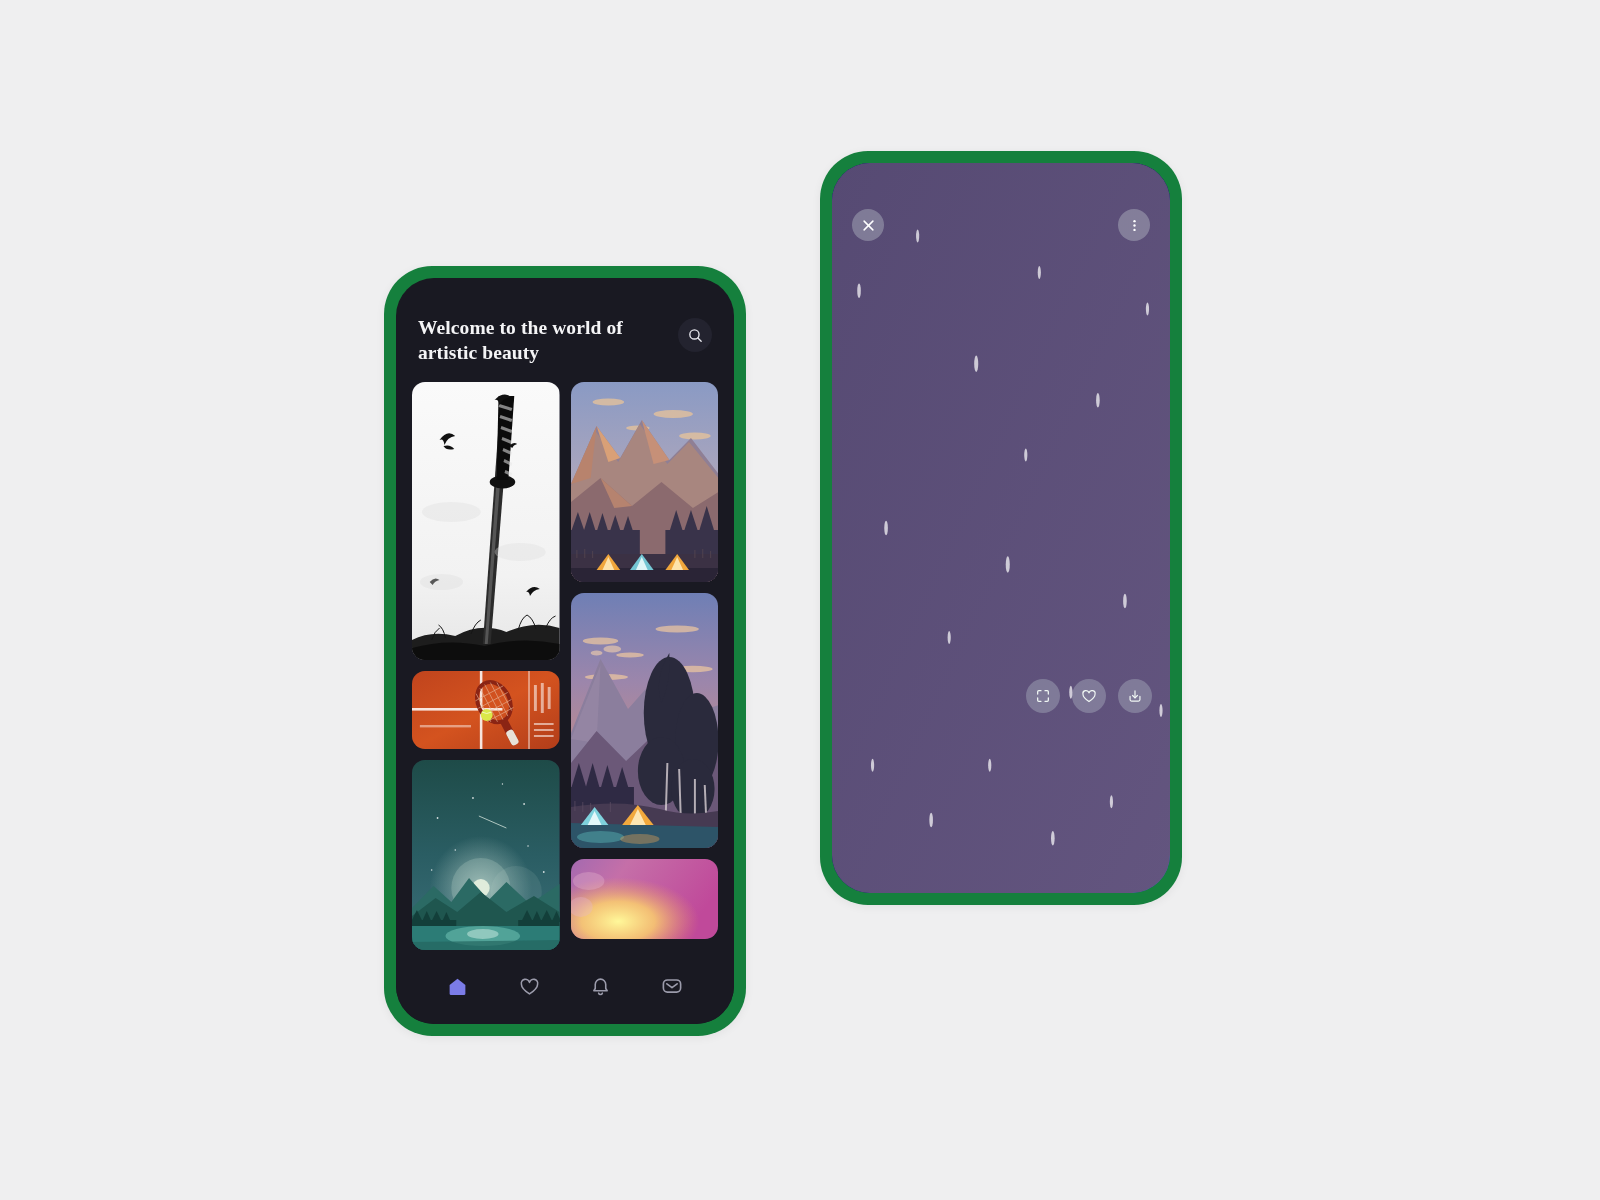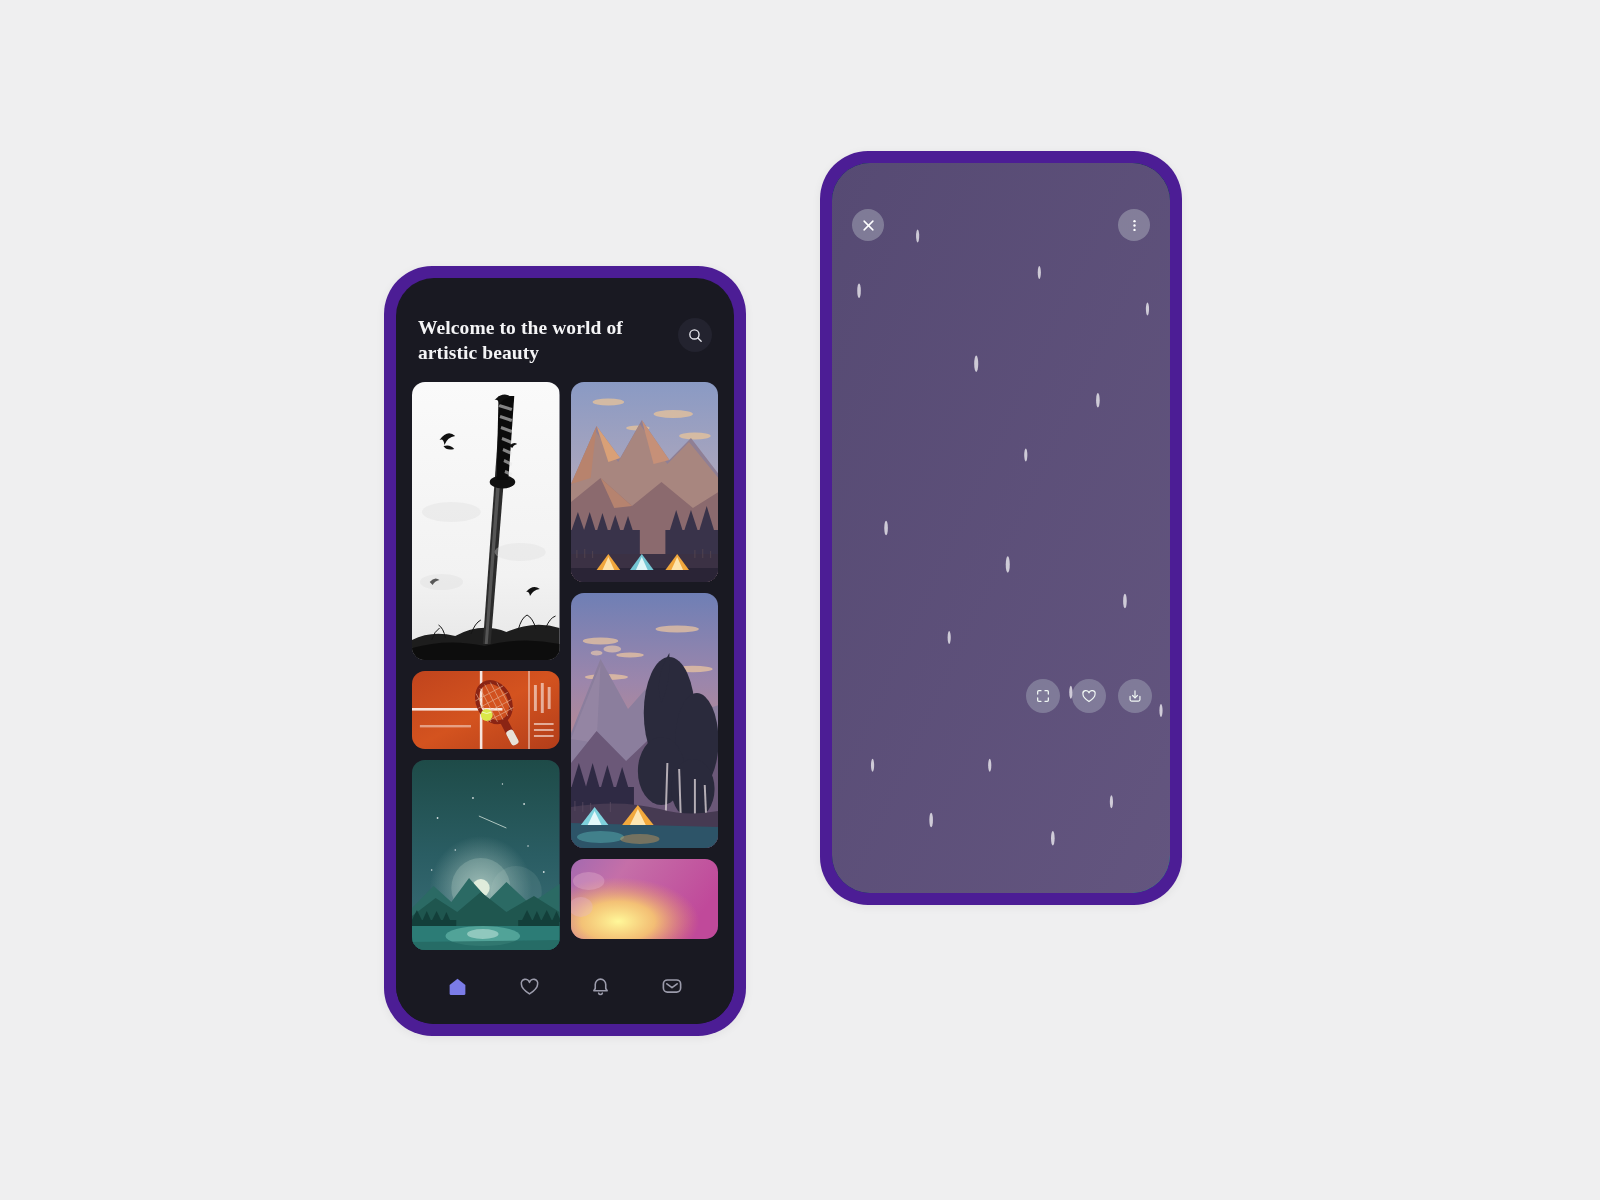--- a/index.html
+++ b/index.html
@@ -7,21 +7,21 @@
     width: 1600px; height: 1200px;
     background: #efeff0;
     font-family: "Liberation Sans", sans-serif;
     overflow: hidden;
   }
   .stage { position: relative; width: 1600px; height: 1200px; }
 
   
   .phone {
     position: absolute;
-    background: #4c1d95;
+    background: #15803d;
     border-radius: 48px;
     padding: 12px;
     box-shadow: 0 2px 10px rgba(0,0,0,0.06);
   }
   .screen {
     width: 100%; height: 100%;
     background: #191922;
     border-radius: 38px;
     overflow: hidden;
     position: relative;

